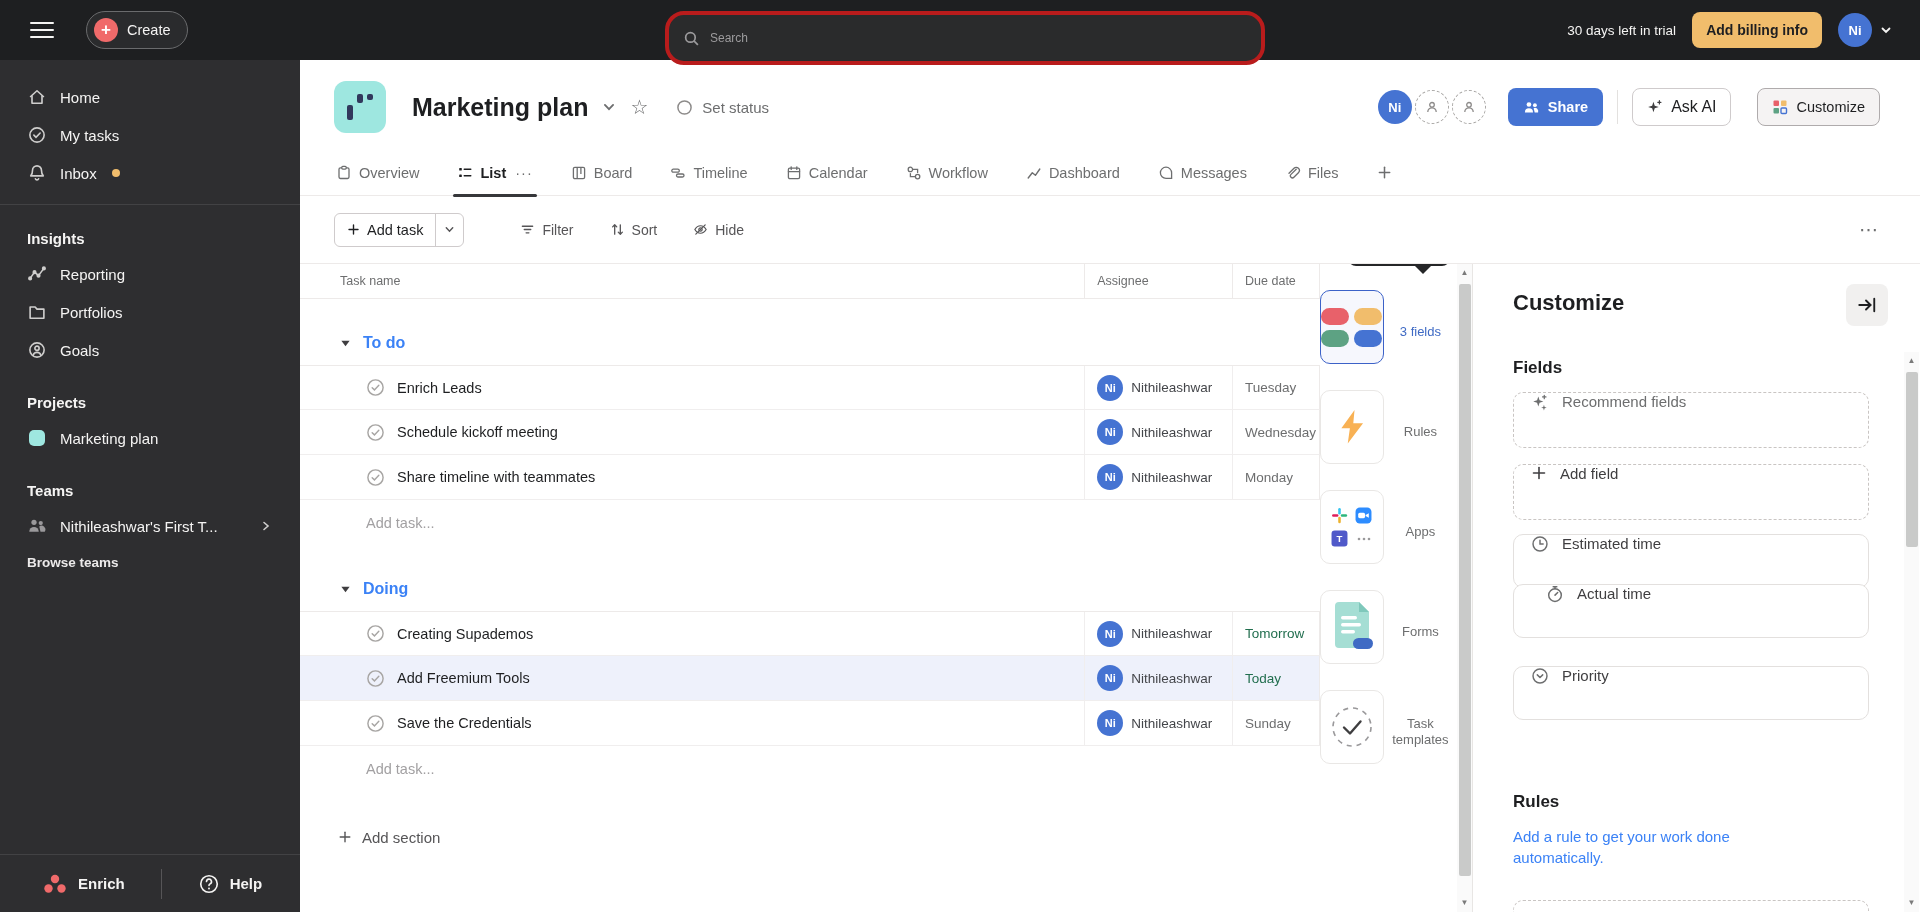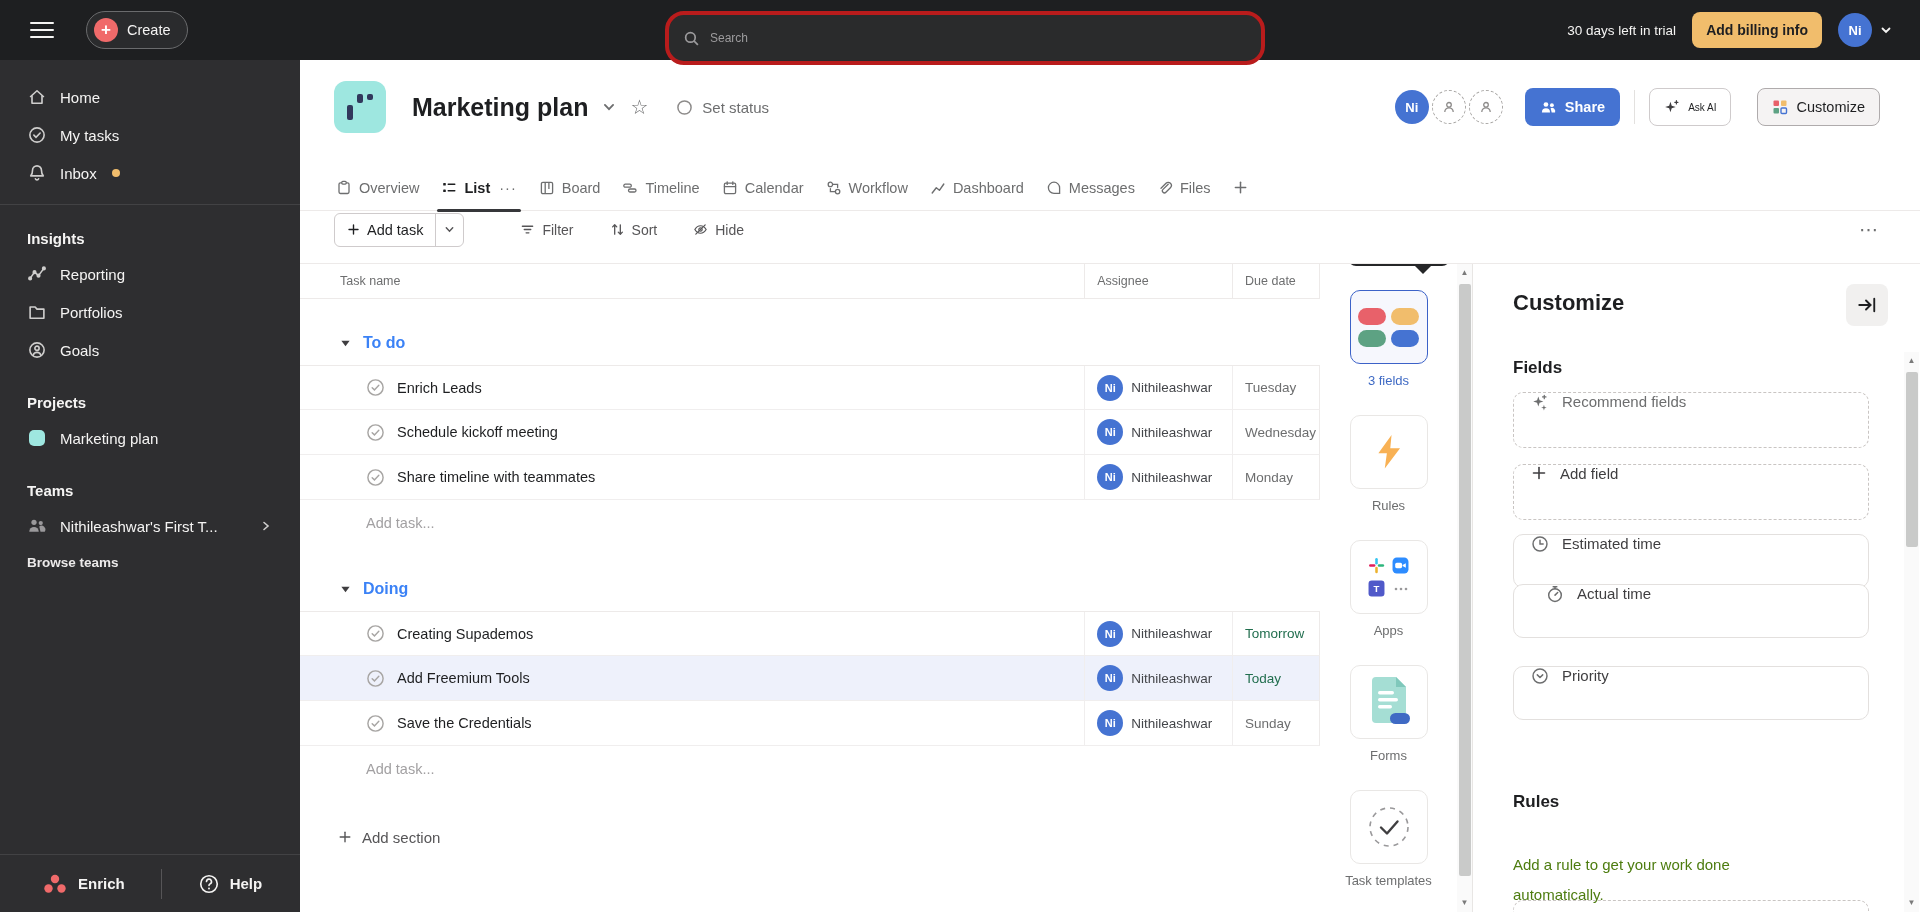--- a/index.html
+++ b/index.html
@@ -41,24 +41,24 @@
   .proj-icon i { position:absolute; background:#31385c; border-radius:2px; }
   .proj-title { margin-left:26px; font-size:25px; font-weight:bold; color:#1e1f21; }
   .title-caret { margin-left:14px; cursor:pointer; }
   .title-star { margin-left:14px; font-size:20px; color:#6d6e6f; cursor:pointer; }
   .set-status { margin-left:28px; display:flex; align-items:center; gap:9px; color:#6d6e6f; font-size:15px; cursor:pointer; }
   .proj-actions { margin-left:auto; display:flex; align-items:center; }
   .avatar-sm { width:34px; height:34px; border-radius:50%; background:#4573d2; color:#fff; font-size:13px; font-weight:bold; display:flex; align-items:center; justify-content:center; }
   .avatar-ghost { width:34px; height:34px; border-radius:50%; border:1.5px dashed #a9a7a5; margin-left:3px; display:flex; align-items:center; justify-content:center; }
   .share-btn { margin-left:22px; height:38px; border:none; border-radius:8px; background:#4573d2; color:#fff; font-size:14.5px; font-weight:bold; display:flex; align-items:center; gap:8px; padding:0 15px; cursor:pointer; font-family:inherit; }
   .hdr-divider { width:1px; height:34px; background:#e3e1df; margin:0 14px; }
-  .askai-btn { height:38px; border:1px solid #cfcbcc; border-radius:8px; background:#fff; color:#1e1f21; font-size:10px; display:flex; align-items:center; gap:8px; padding:0 13px; cursor:pointer; font-family:inherit; }
+  .askai-btn { height:38px; border:1px solid #cfcbcc; border-radius:8px; background:#fff; color:#1e1f21; font-size:16px; display:flex; align-items:center; gap:8px; padding:0 13px; cursor:pointer; font-family:inherit; }
   .customize-btn { margin-left:26px; height:38px; border:1px solid #afabac; border-radius:8px; background:#f5f3f3; color:#1e1f21; font-size:14.5px; display:flex; align-items:center; gap:9px; padding:0 14px; cursor:pointer; font-family:inherit; }
 
-  .tabs-row { position:absolute; left:0; top:105px; width:100%; height:46px; border-bottom:1px solid #edeae9; display:flex; align-items:center; padding-left:36px; gap:22px; }
+  .tabs-row { position:absolute; left:0; top:90px; width:100%; height:46px; border-bottom:1px solid #edeae9; display:flex; align-items:center; padding-left:36px; gap:38px; }
   .tab { display:flex; align-items:center; gap:7px; color:#6d6e6f; font-size:14.5px; cursor:pointer; position:relative; height:46px; }
   .tab.active { color:#1e1f21; font-weight:bold; }
   .tab.active::after { content:""; position:absolute; left:-4px; right:-4px; bottom:-1px; height:2.5px; background:#36373a; border-radius:2px; }
   .tab-more { color:#6d6e6f; font-weight:normal; letter-spacing:1px; margin-left:2px; }
 
   .toolbar-row { position:absolute; left:0; top:136px; width:100%; height:68px; border-bottom:1px solid #edeae9; display:flex; align-items:center; padding-left:34px; }
   .addtask-btn { display:flex; align-items:stretch; border:1px solid #cfcbcc; border-radius:6px; height:34px; overflow:hidden; cursor:pointer; background:#fff; }
   .addtask-main { display:flex; align-items:center; gap:7px; padding:0 12px; font-size:14.5px; color:#1e1f21; }
   .addtask-caret { width:28px; border-left:1px solid #cfcbcc; display:flex; align-items:center; justify-content:center; }
   .tool-link { display:flex; align-items:center; gap:7px; color:#565557; font-size:14px; cursor:pointer; }
@@ -81,21 +81,21 @@
   .cell-assignee { width:148px; padding-left:12px; display:flex; align-items:center; gap:8px; border-left:1px solid #f0eeee; height:100%; }
   .cell-due { width:87px; padding-left:12px; display:flex; align-items:center; font-size:13.5px; color:#6d6e6f; border-left:1px solid #f0eeee; height:100%; }
   .cell-due.green { color:#216e4e; }
   .mini-avatar { width:26px; height:26px; border-radius:50%; background:#4573d2; color:#fff; font-size:11px; font-weight:bold; display:flex; align-items:center; justify-content:center; flex:0 0 auto; }
   .assignee-name { font-size:13.5px; color:#44464a; white-space:nowrap; overflow:hidden; }
   .addtask-row { height:45px; display:flex; align-items:center; padding-left:66px; color:#a2a0a2; font-size:14.5px; cursor:pointer; }
   .add-section { margin-top:28px; margin-left:38px; display:flex; align-items:center; gap:10px; color:#565557; font-size:15px; cursor:pointer; height:36px; }
 
   
   .strip { position:absolute; left:1020px; top:0; width:137px; height:100%; background:#fff; }
-  .strip-item { display:flex; flex-direction:column; align-items:center; margin-top:26px; }
+  .strip-item { display:flex; flex-direction:row; align-items:center; margin-top:26px; }
   .strip-item:first-child { margin-top:26px; }
   .strip-card { width:78px; height:74px; border:1px solid #e9e7e5; border-radius:10px; background:#fff; display:flex; align-items:center; justify-content:center; cursor:pointer; }
   .strip-card.selected { border:1.5px solid #3c62c8; background:#f6f7fd; }
   .strip-label { margin-top:9px; font-size:13px; color:#6d6e6f; text-align:center; width:90px; line-height:16px; }
   .strip-label.blue { color:#3f6ac4; }
   .pill-grid { display:grid; grid-template-columns:28px 28px; gap:5px; }
   .pill { width:28px; height:17px; border-radius:8.5px; }
 
   .vscroll { position:absolute; left:1157px; top:0; width:15px; height:100%; background:#fafafa; }
   .vscroll .arrow { position:absolute; left:0; width:15px; height:14px; color:#7a7a7a; font-size:8px; text-align:center; line-height:14px; }
@@ -103,21 +103,21 @@
 
   
   .panel { position:absolute; left:1172px; top:0; right:0; height:100%; background:#fff; border-left:1px solid #e8e6e4; }
   .panel-title { position:absolute; left:40px; top:26px; font-size:22px; font-weight:bold; color:#1e1f21; }
   .close-btn { position:absolute; right:32px; top:20px; width:42px; height:42px; background:#f1f0ef; border-radius:8px; display:flex; align-items:center; justify-content:center; cursor:pointer; }
   .fields-hdr { position:absolute; left:40px; top:94px; font-size:17px; font-weight:bold; color:#1e1f21; }
   .pbox { position:absolute; left:40px; width:356px; border-radius:10px; display:flex; gap:13px; padding-left:17px; font-size:15px; cursor:pointer; background:#fff; }
   .pbox.dashed { border:1.5px dashed #c9c5c3; color:#6d6e6f; }
   .pbox.solid { border:1px solid #e3e0de; color:#3f3e40; }
   .rules-hdr { position:absolute; left:40px; top:528px; font-size:17px; font-weight:bold; color:#1e1f21; }
-  .rules-desc { position:absolute; left:40px; top:562px; width:310px; font-size:15px; color:#4d7c0f; line-height:30px;margin-top:24px; }
+  .rules-desc { position:absolute; left:40px; top:562px; width:310px; font-size:15px; color:#3b82f6; line-height:21px; }
   .pbox-bottom { position:absolute; left:40px; top:636px; width:356px; height:60px; border:1.5px dashed #c9c5c3; border-radius:10px; }
   .panel-scroll { position:absolute; right:1px; top:88px; width:15px; bottom:0; background:#fafafa; }
   .panel-scroll .arrow { position:absolute; right:0; width:15px; height:14px; color:#7a7a7a; font-size:8px; text-align:center; line-height:14px; }
   .panel-scroll .thumb { position:absolute; left:1.5px; width:12px; background:#c9cac9; border-radius:2px; }
 
   .tooltip { position:absolute; right:470px; top:-31px; background:#252628; color:#fff; font-size:13px; border-radius:8px; padding:9px 14px; z-index:60; white-space:nowrap; }
   .tooltip::after { content:""; position:absolute; bottom:-8px; right:18px; border-left:9px solid transparent; border-right:9px solid transparent; border-top:9px solid #252628; }
 </style>
 </head>
 <body>

